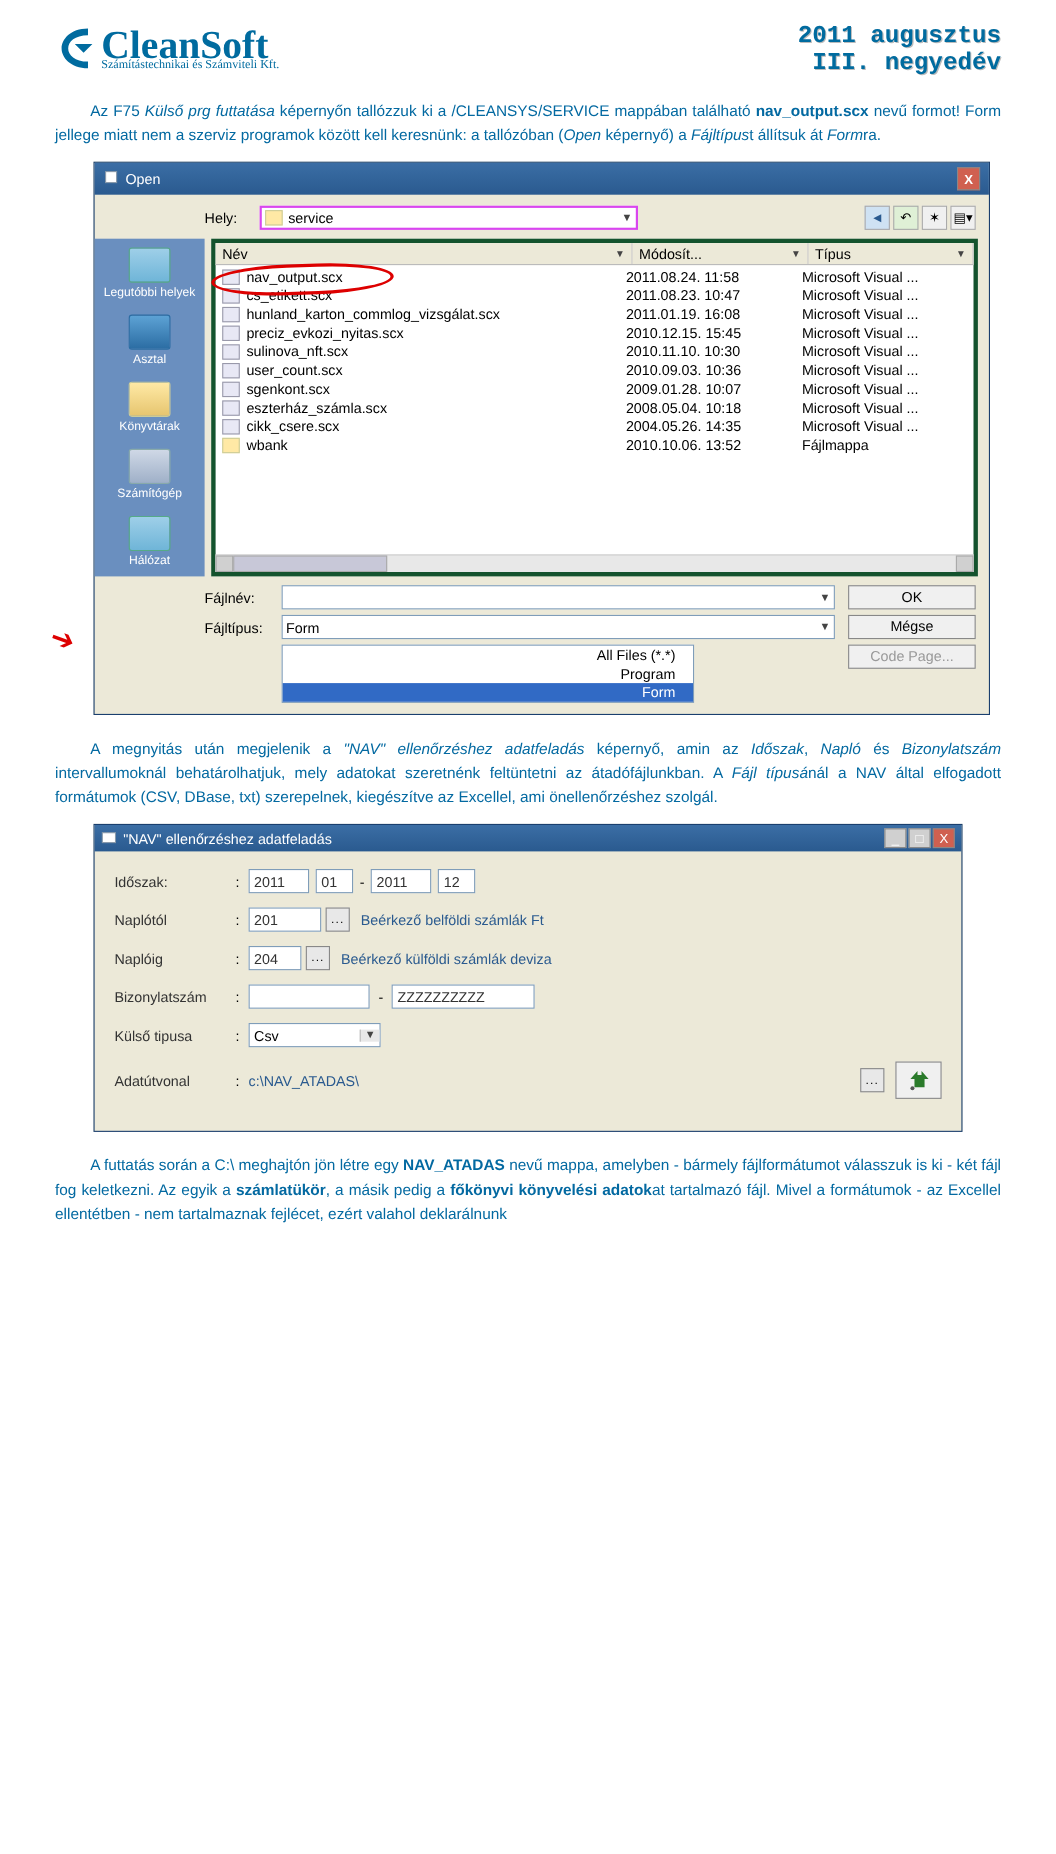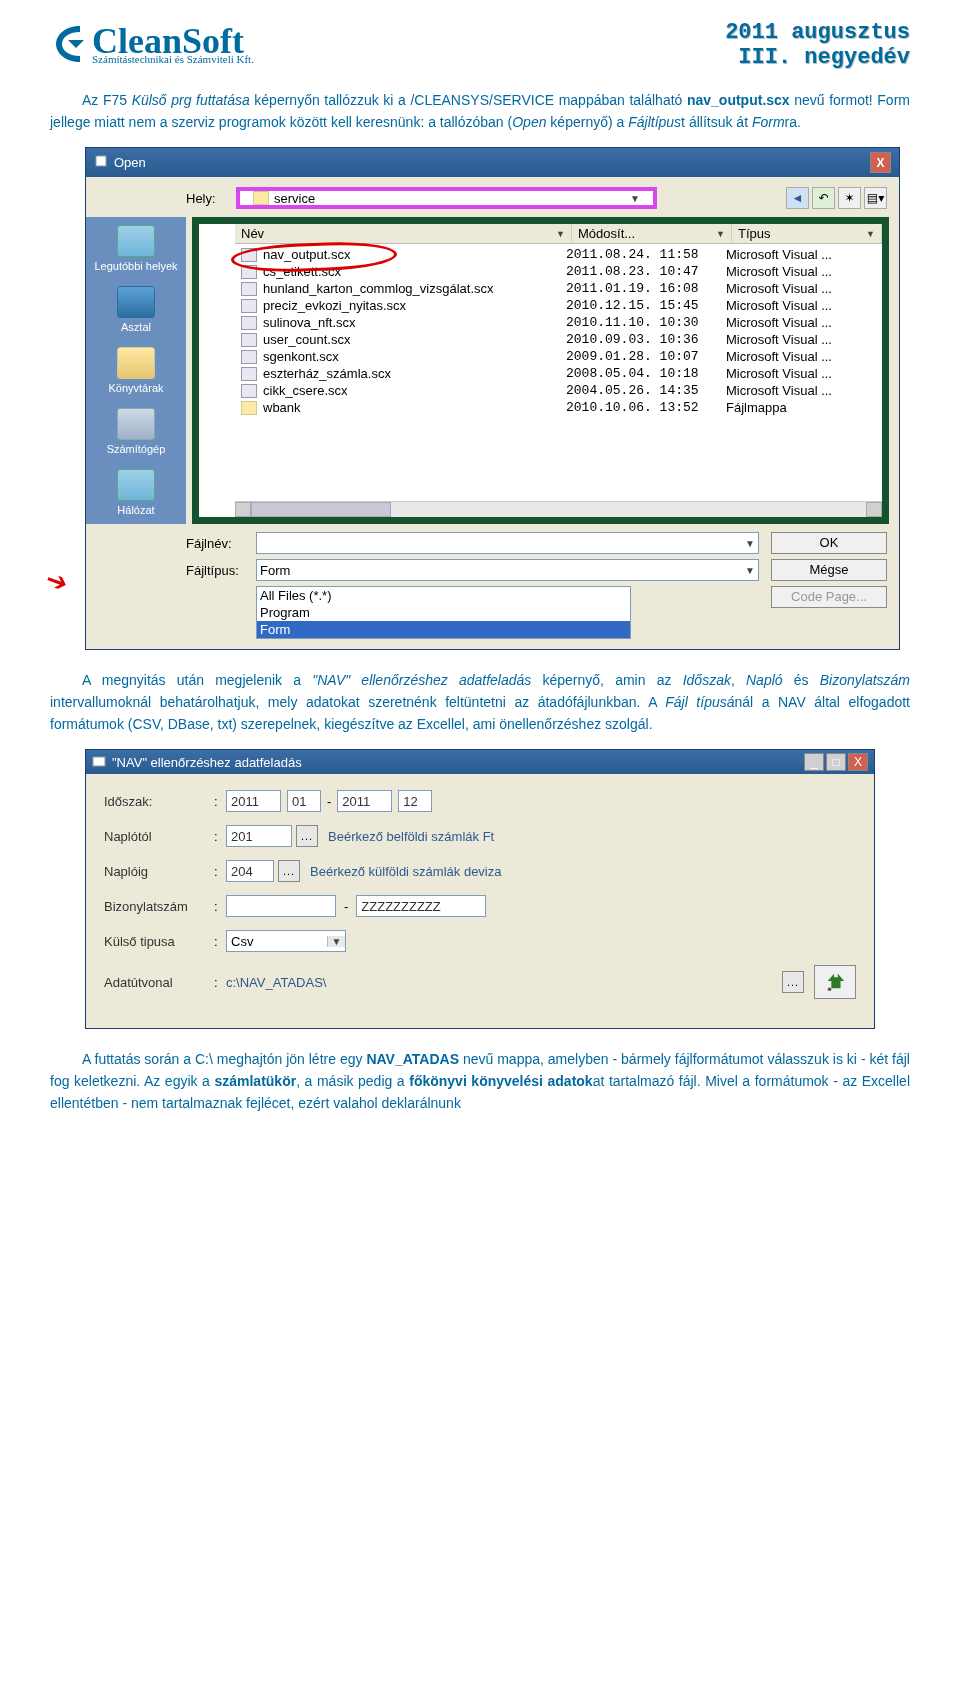--- a/index.html
+++ b/index.html
@@ -22,67 +22,67 @@
   .para .b { font-weight: bold; }
 
   
   .win { border: 1px solid #1a3f6e; background: #ece9d8; margin: 8px 20px 20px 35px; width: 815px; font-family: Tahoma, Arial, sans-serif; font-size: 13px; }
   .win-title { background: linear-gradient(#3b6ea5, #2a5a8f); color: #fff; padding: 4px 8px; display: flex; align-items: center; justify-content: space-between; }
   .win-title-left { display: flex; align-items: center; gap: 6px; }
   .win-close { width: 21px; height: 21px; background: #d06050; border: 1px solid #888; color: #fff; display: flex; align-items: center; justify-content: center; font-weight: bold; font-size: 12px; cursor: pointer; }
 
   .open-top { display: flex; align-items: center; gap: 10px; padding: 10px 12px 8px 100px; }
   .open-lbl { width: 40px; }
-  .open-combo { display: flex; align-items: center; background: #fff; border: 4px solid #d946ef; width: 421px; padding: 1px 13px; height: 22px; }
+  .open-combo { display: flex; align-items: center; background: #fff; border: 2px solid #d946ef; width: 344px; padding: 1px 3px; height: 22px; }
   .open-combo .folder-ic { width: 16px; height: 14px; background: #ffe9a5; border: 1px solid #cc9; margin-right: 5px; }
   .open-combo .dd { margin-left: auto; font-size: 10px; color: #444; }
   .toolbar { display: flex; gap: 3px; margin-left: auto; }
   .tbtn { width: 23px; height: 22px; border: 1px solid #aaa; background: #f0f0f0; display: flex; align-items: center; justify-content: center; font-size: 12px; }
   .tbtn.blue { background: #cfe2f3; color: #2a5a8f; }
   .tbtn.green { background: #dff0d6; }
 
   .open-body { display: flex; }
   .places { width: 100px; background: #6a8fbf; padding: 8px 6px; display: flex; flex-direction: column; gap: 14px; color: #fff; font-size: 11px; text-align: center; }
   .place { display: flex; flex-direction: column; align-items: center; gap: 3px; }
   .place-ic { width: 38px; height: 32px; border-radius: 3px; }
   .ic-recent { background: linear-gradient(#9ecfe8, #6fb5d8); border: 1px solid #5a8; }
   .ic-desk { background: linear-gradient(#5da2d5, #2b6da3); border: 1px solid #2b6da3; }
   .ic-libs { background: linear-gradient(#ffe9a5, #e6c56f); border: 1px solid #cc9; }
   .ic-comp { background: linear-gradient(#cfd8e6, #9fb0c8); border: 1px solid #8aa; }
   .ic-net  { background: linear-gradient(#9ecfe8, #6fb5d8); border: 1px solid #5a8; }
 
-  .filearea { flex: 1; background: #fff; border: 7px solid #14532d; margin: 0 10px 0 6px; display: flex; flex-direction: column; padding-left: 36px; }
+  .filearea { flex: 1; background: #fff; border: 4px solid #14532d; margin: 0 10px 0 6px; display: flex; flex-direction: column; }
   .filehdr { display: flex; background: #ece9d8; border-bottom: 1px solid #bbb; font-size: 13px; }
   .filehdr .col { padding: 2px 6px; border-right: 1px solid #ccc; display: flex; align-items: center; justify-content: space-between; }
   .filehdr .dd { font-size: 9px; color: #444; }
   .c-name { flex: 1; }
   .c-date { width: 160px; }
   .c-type { width: 150px; }
   .filelist { flex: 1; padding: 2px 0 12px 0; }
   .frow { display: flex; align-items: center; padding: 1px 6px; font-size: 13px; }
   .frow.circled { position: relative; }
   .frow.circled::after { content: ""; position: absolute; left: -4px; top: -3px; width: 160px; height: 22px; border: 3px solid #d00; border-radius: 50%/60%; transform: rotate(-2deg); pointer-events: none; }
   .fic { width: 16px; height: 14px; margin-right: 6px; background: #e8e8f5; border: 1px solid #99a; }
   .fic.folder { background: #ffe9a5; border: 1px solid #cc9; }
   .frow .c-name { flex: 1; padding-left: 0; }
-  .frow .c-date { width: 160px; font-family: Liberation Mono, monospace; }
+  .frow .c-date { width: 160px; }
   .frow .c-type { width: 150px; }
   .scrollbar { height: 16px; background: #e8e8e8; border-top: 1px solid #ccc; display: flex; }
   .scrollbar .arrow { width: 16px; background: #d0d0d0; border: 1px solid #aaa; }
   .scrollbar .thumb { width: 140px; background: #c8c8d8; border: 1px solid #aaa; }
 
   .open-bottom { padding: 8px 12px 10px 100px; }
   .bot-row { display: flex; align-items: center; margin-bottom: 5px; position: relative; }
   .bot-lbl { width: 70px; font-size: 13px; }
   .bot-field { flex: 1; display: flex; align-items: center; background: #fff; border: 1px solid #7f9db9; height: 22px; padding: 0 3px; margin-right: 12px; }
   .bot-field .dd { margin-left: auto; font-size: 10px; color: #444; }
   .bot-btn { width: 116px; height: 22px; border: 1px solid #888; background: #f0f0f0; font-size: 13px; text-align: center; line-height: 20px; }
   .bot-btn.disabled { color: #999; }
   .listbox { background: #fff; border: 1px solid #7f9db9; margin: 0 128px 0 70px; font-size: 13px; }
-  .listbox .opt { padding: 1px 3px; }
+  .listbox .opt { padding: 1px 16px; text-align: right; }
   .listbox .opt.sel { background: #316ac5; color: #fff; }
   .red-arrow { position: absolute; left: -40px; top: 42px; color: #d00; font-size: 26px; transform: rotate(20deg); }
 
   
   .navwin { border: 1px solid #1a3f6e; background: #ece9d8; margin: 8px 35px 20px 35px; width: 790px; font-family: Tahoma, Arial, sans-serif; font-size: 13px; }
   .navwin .titlebar { background: linear-gradient(#3b6ea5, #2a5a8f); color: #fff; padding: 3px 6px; display: flex; align-items: center; justify-content: space-between; }
   .winbtns { display: flex; gap: 2px; }
   .winbtns .wb { width: 20px; height: 18px; border: 1px solid #888; background: #d0d0d0; display: flex; align-items: center; justify-content: center; font-size: 12px; }
   .winbtns .wb.x { background: #d06050; color: #fff; }
   .navbody { padding: 16px 18px; }

